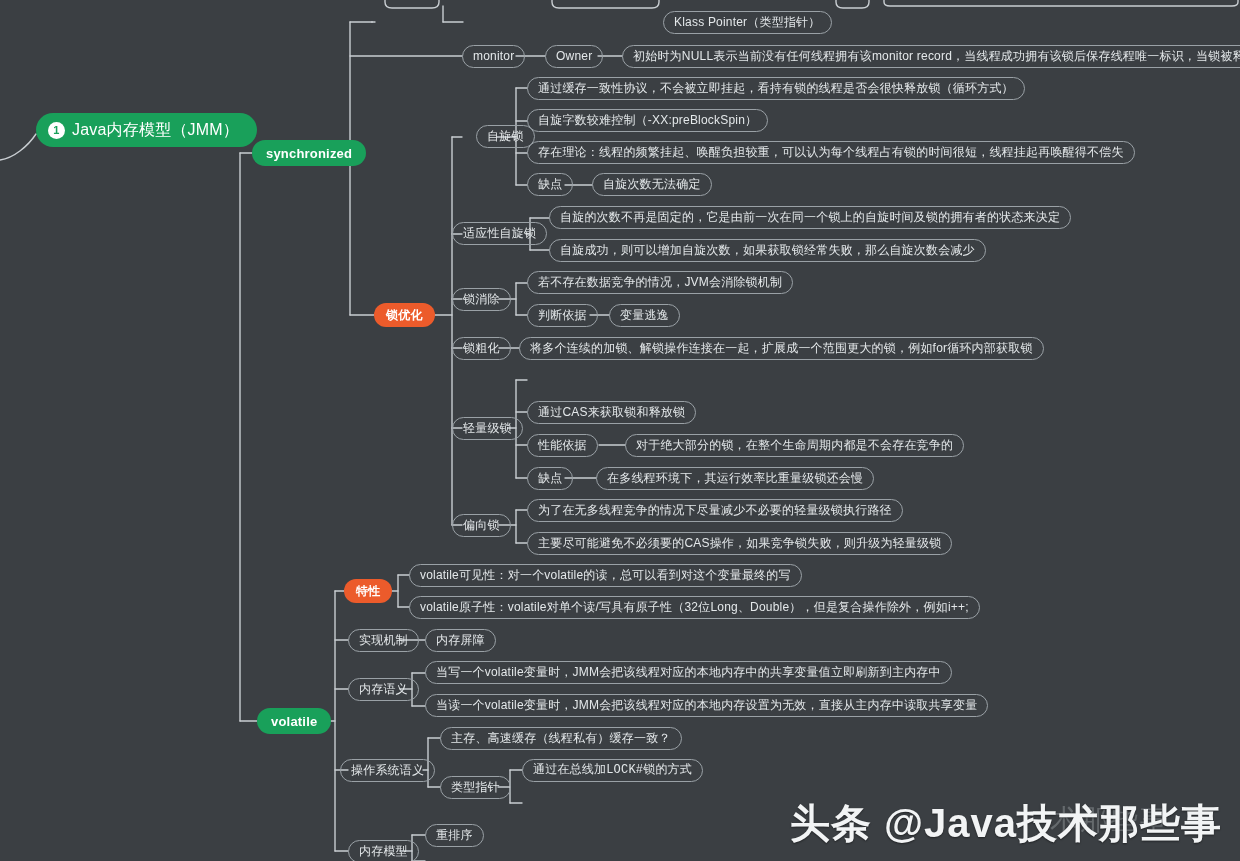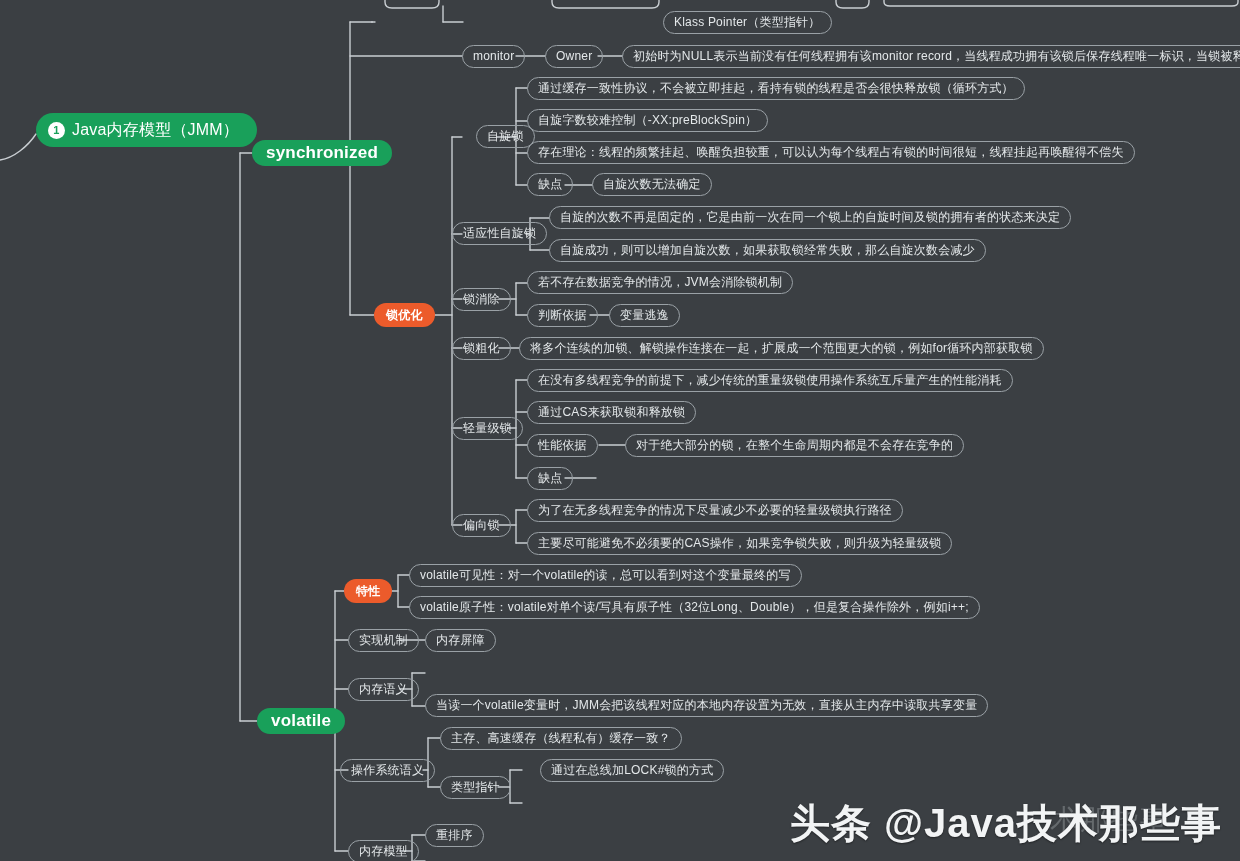--- a/index.html
+++ b/index.html
@@ -30,21 +30,21 @@
     height:23px;
     line-height:23px;
     color:#e4e8ea;
   }
   
   .n-green{
     background:#19a05a;
     border:none;
     color:#ffffff;
     font-weight:bold;
-    font-size:17px;
+    font-size:13px;
     height:26px;
     padding:0 14px;
   }
   .n-root{
     background:#19a05a;
     color:#ffffff;
     font-size:16px;
     font-weight:normal;
     height:34px;
     padding:0 18px 0 12px;
@@ -284,35 +284,35 @@
   <div class="node n-plain" style="left:452px;top:337px;">
     <span>锁粗化</span>
   </div>
   <div class="node n-plain" style="left:519px;top:337px;">
     <span>将多个连续的加锁、解锁操作连接在一起，扩展成一个范围更大的锁，例如for循环内部获取锁</span>
   </div>
 
   <div class="node n-plain" style="left:452px;top:417px;">
     <span>轻量级锁</span>
   </div>
-  <div class="node n-plain" style="left:527px;top:369px;">
-    <span>在没有多线程竞争的前提下，减少传统的重量级锁使用操作系统互斥量产生的性能消耗</span>
-  </div>
   <div class="node n-plain" style="left:527px;top:401px;">
     <span>通过CAS来获取锁和释放锁</span>
   </div>
   <div class="node n-plain" style="left:527px;top:434px;">
     <span>性能依据</span>
   </div>
   <div class="node n-plain" style="left:625px;top:434px;">
     <span>对于绝大部分的锁，在整个生命周期内都是不会存在竞争的</span>
   </div>
   <div class="node n-plain" style="left:527px;top:467px;">
     <span>缺点</span>
   </div>
+  <div class="node n-plain" style="left:596px;top:467px;">
+    <span>在多线程环境下，其运行效率比重量级锁还会慢</span>
+  </div>
 
   <div class="node n-plain" style="left:452px;top:514px;">
     <span>偏向锁</span>
   </div>
   <div class="node n-plain" style="left:527px;top:499px;">
     <span>为了在无多线程竞争的情况下尽量减少不必要的轻量级锁执行路径</span>
   </div>
   <div class="node n-plain" style="left:527px;top:532px;">
     <span>主要尽可能避免不必须要的CAS操作，如果竞争锁失败，则升级为轻量级锁</span>
   </div>
@@ -334,34 +334,37 @@
   <div class="node n-plain" style="left:348px;top:629px;">
     <span>实现机制</span>
   </div>
   <div class="node n-plain" style="left:425px;top:629px;">
     <span>内存屏障</span>
   </div>
 
   <div class="node n-plain" style="left:348px;top:678px;">
     <span>内存语义</span>
   </div>
+  <div class="node n-plain" style="left:425px;top:661px;">
+    <span>当写一个volatile变量时，JMM会把该线程对应的本地内存中的共享变量值立即刷新到主内存中</span>
+  </div>
   <div class="node n-plain" style="left:425px;top:694px;">
     <span>当读一个volatile变量时，JMM会把该线程对应的本地内存设置为无效，直接从主内存中读取共享变量</span>
   </div>
 
   <div class="node n-plain" style="left:340px;top:759px;">
     <span>操作系统语义</span>
   </div>
   <div class="node n-plain" style="left:440px;top:727px;">
     <span>主存、高速缓存（线程私有）缓存一致？</span>
   </div>
   <div class="node n-plain" style="left:440px;top:776px;">
     <span>类型指针</span>
   </div>
-  <div class="node n-plain" style="left:540px;top:759px;">
+  <div class="node n-plain" style="left:522px;top:759px;font-family:Liberation Mono, monospace;">
     <span>通过在总线加LOCK#锁的方式</span>
   </div>
 
   <div class="node n-plain" style="left:348px;top:840px;">
     <span>内存模型</span>
   </div>
   <div class="node n-plain" style="left:425px;top:824px;">
     <span>重排序</span>
   </div>
 

